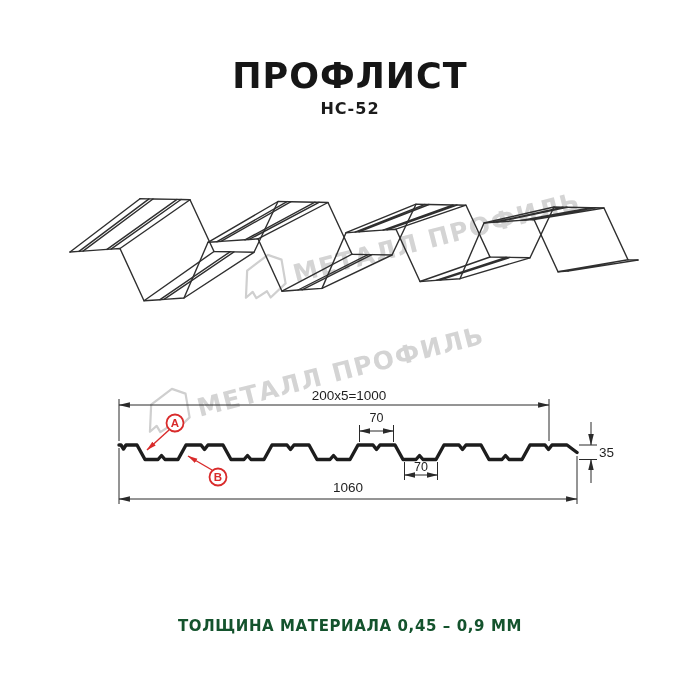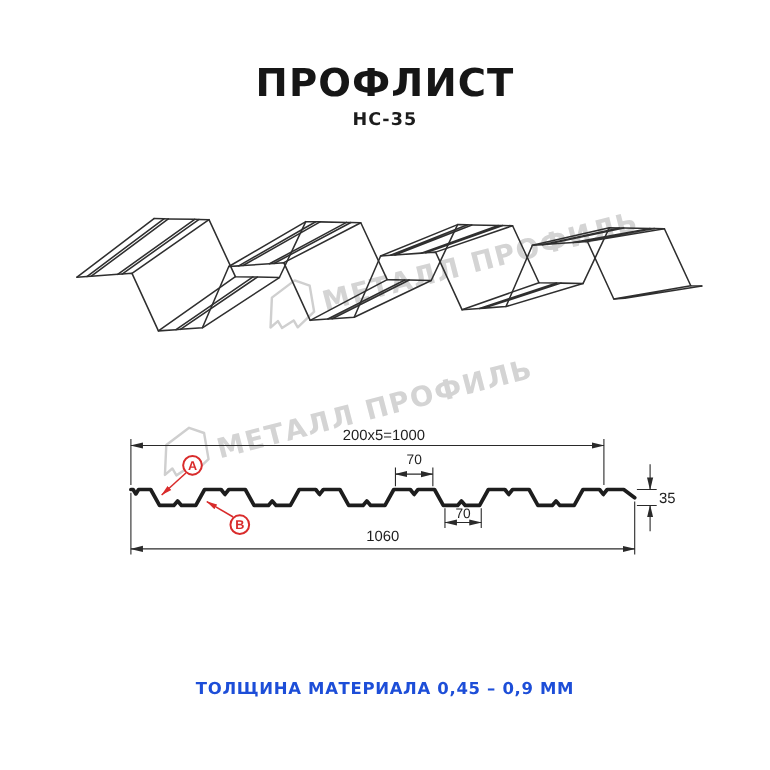--- a/index.html
+++ b/index.html
@@ -6,35 +6,35 @@
   .stage{position:relative;width:688px;height:700px;background:#fff;overflow:hidden;
          font-family:"Liberation Sans", sans-serif;}
   .page-title{position:absolute;left:0;top:56px;width:700px;text-align:center;
     font-family:"DejaVu Sans","Liberation Sans",sans-serif;
     font-weight:700;font-size:35px;letter-spacing:1px;color:#161616;}
   .page-subtitle{position:absolute;left:0;top:99px;width:700px;text-align:center;
     font-family:"DejaVu Sans","Liberation Sans",sans-serif;
     font-weight:700;font-size:16px;letter-spacing:1px;color:#1c1c1c;}
   .caption{position:absolute;left:0;top:617px;width:700px;text-align:center;
     font-family:"DejaVu Sans","Liberation Sans",sans-serif;
-    font-weight:600;font-size:15px;letter-spacing:0.6px;color:#1d4ed8;}
+    font-weight:600;font-size:15px;letter-spacing:0.6px;color:#14532d;}
   svg{position:absolute;left:0;top:0;}
   .dim-text{font-family:"Liberation Sans",sans-serif;font-size:13.5px;fill:#1f1f1f;}
   .dim-text-small{font-family:"Liberation Sans",sans-serif;font-size:12.5px;fill:#1f1f1f;}
   .wm-text{font-family:"DejaVu Sans","Liberation Sans",sans-serif;font-weight:700;
     font-size:25px;letter-spacing:1.5px;fill:#d4d4d4;}
   .red-letter{font-family:"Liberation Sans",sans-serif;font-weight:700;font-size:11.5px;fill:#d92b2b;}
 </style>
 </head>
 <body>
 
 <div class="stage">
 
   <div class="page-title">ПРОФЛИСТ</div>
-  <div class="page-subtitle">НС-35</div>
+  <div class="page-subtitle">НС-52</div>
 
   <svg width="700" height="700" viewBox="0 0 700 700">
     <defs>
       <marker id="dimarrow" viewBox="0 0 10 6" refX="9.5" refY="3" markerWidth="11.5" markerHeight="6.9" orient="auto-start-reverse" markerUnits="userSpaceOnUse">
         <path d="M10,3 L0,0.55 L0,5.45 Z" fill="#2a2a2a"></path>
       </marker>
       <marker id="redarrow" viewBox="0 0 10 6" refX="9.5" refY="3" markerWidth="10" markerHeight="6" orient="auto" markerUnits="userSpaceOnUse">
         <path d="M10,3 L0,0.5 L0,5.5 Z" fill="#d92b2b"></path>
       </marker>
     </defs>

